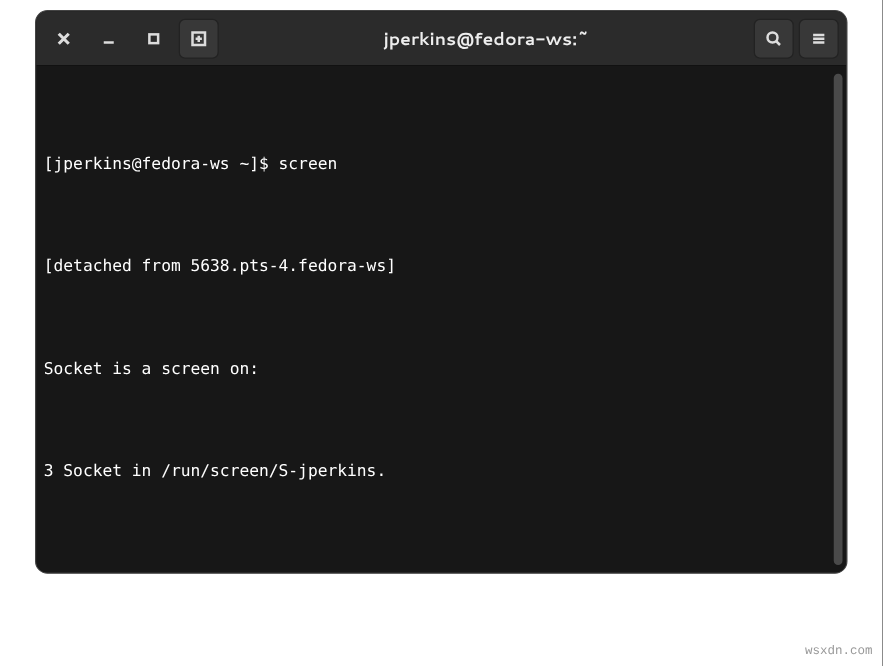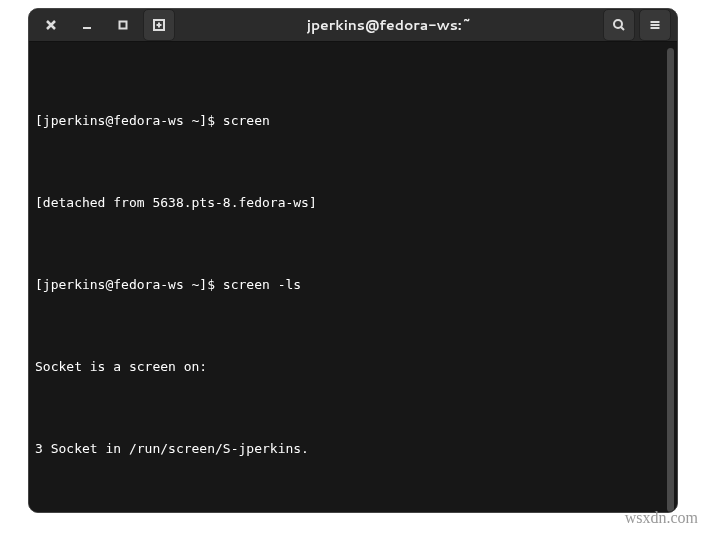--- a/index.html
+++ b/index.html
@@ -12,21 +12,21 @@
       font-family: sans-serif;
       width: 706px;
       height: 533px;
       position: relative;
     }
     .window {
       position: absolute;
       top: 8px;
       left: 28px;
       width: 650px;
-      height: 505px;
+      height: 451px;
       background: #1d1d1d;
       border-radius: 10px;
       border: 1px solid #444;
       overflow: hidden;
       display: flex;
       flex-direction: column;
     }
     .titlebar {
       height: 44px;
       background: #2b2b2b;
@@ -102,23 +102,23 @@
       border-radius: 4px;
     }
     .line {
       white-space: pre;
       margin-top: 28px;
     }
     .watermark {
       position: absolute;
       bottom: 6px;
       right: 8px;
-      font-size: 16px;
+      font-size: 10px;
       color: #999;
-      font-family: Liberation Serif, serif;
+      font-family: Liberation Mono, monospace;
       margin-top: 48px;
     }
   </style>
 </head>
 <body>
 
 <div class="window">
   <div class="titlebar">
     <div class="tb-left">
       <div class="tb-btn plain close-btn">
@@ -153,21 +153,20 @@
       </div>
       <div class="tb-btn boxed">
         <svg viewBox="0 0 14 14">
             <path d="M2.5 4 L11.5 4 M2.5 7 L11.5 7 M2.5 10 L11.5 10"></path>
           </svg>
       </div>
     </div>
   </div>
   <div class="terminal-body">
     <div class="line">[jperkins@fedora-ws ~]$ screen</div>
-    <div class="line">[detached from 5638.pts-8.fedora-ws]</div>
-    <div class="line">[jperkins@fedora-ws ~]$ screen -ls</div>
+    <div class="line">[detached from 5638.pts-4.fedora-ws]</div>
     <div class="line">Socket is a screen on:</div>
     <div class="line">3 Socket in /run/screen/S-jperkins.</div>
     <div class="scrollbar"></div>
   </div>
 </div>
 
 <div class="watermark">wsxdn.com</div>
 
 </body></html>

